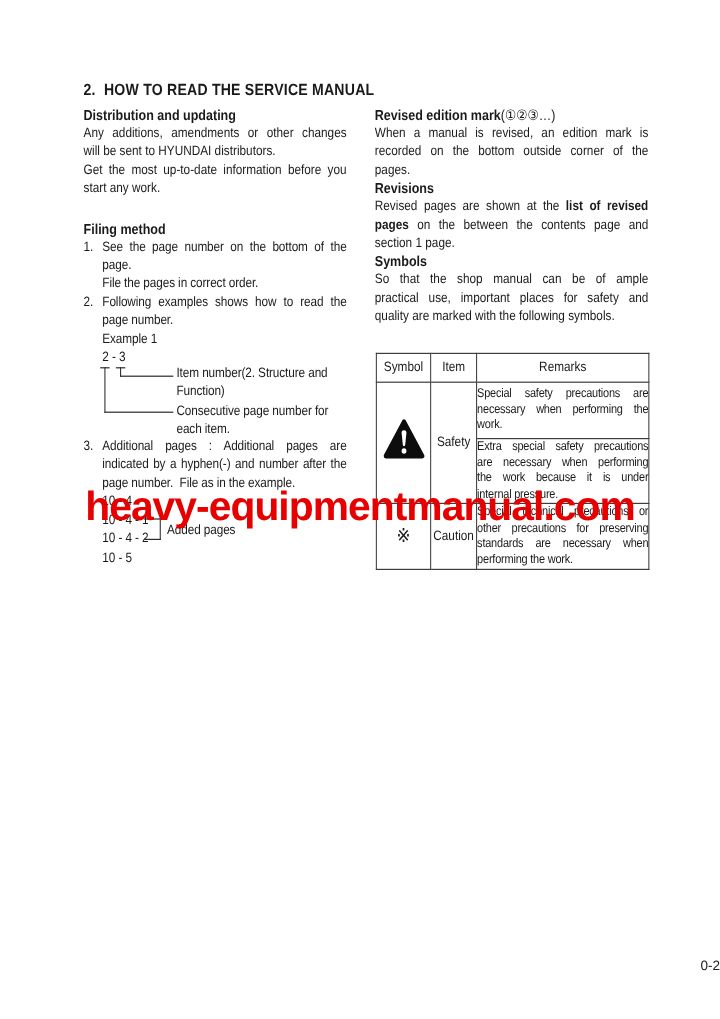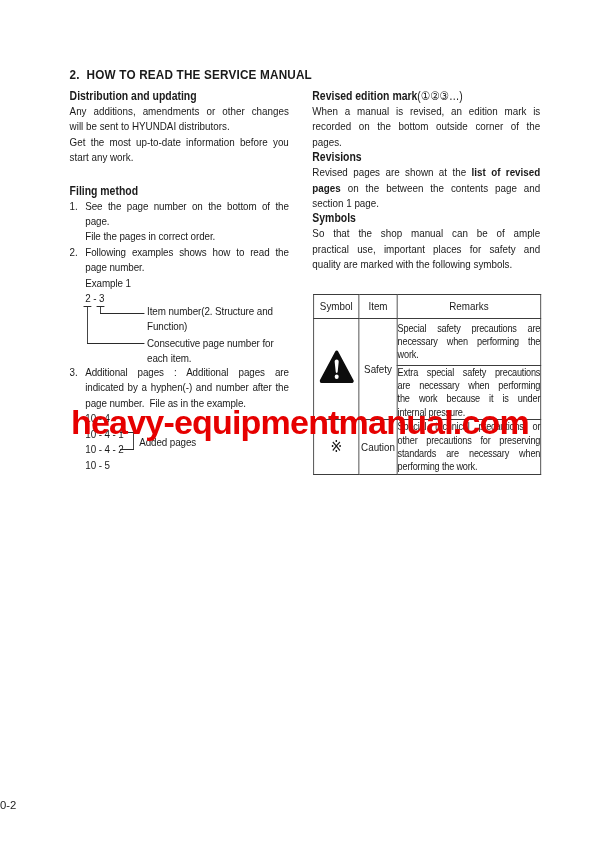--- a/index.html
+++ b/index.html
@@ -54,21 +54,21 @@
   col.c-sym{width:52px;}col.c-item{width:44px;}col.c-rem{width:165px;}
   td.sy{text-align:center;vertical-align:middle;}
   td.it{text-align:center;vertical-align:middle;font-size:11.3px;}
   td.rem{font-size:10.5px;line-height:13.3px;padding:3px 5px;letter-spacing:-0.2px;vertical-align:middle;}
   tr.r1a{height:47px;}tr.r1b{height:53px;}tr.r2{height:55px;}
   .refmark{font-size:16px;}
 
   
   .watermark{position:absolute;left:71px;top:403px;z-index:30;
              font-size:34px;font-weight:bold;letter-spacing:-0.8px;white-space:nowrap;}
-  .footer{position:absolute;left:0;top:799px;width:600px;text-align:left;
+  .footer{position:absolute;left:0;top:799px;width:600px;text-align:right;
           font-size:11.3px;color:#222;}
 </style>
 </head>
 <body>
 
 <div id="doc">
 
   <div class="title">2.&nbsp; HOW TO READ THE SERVICE MANUAL</div>
 
   <div id="col-left">

